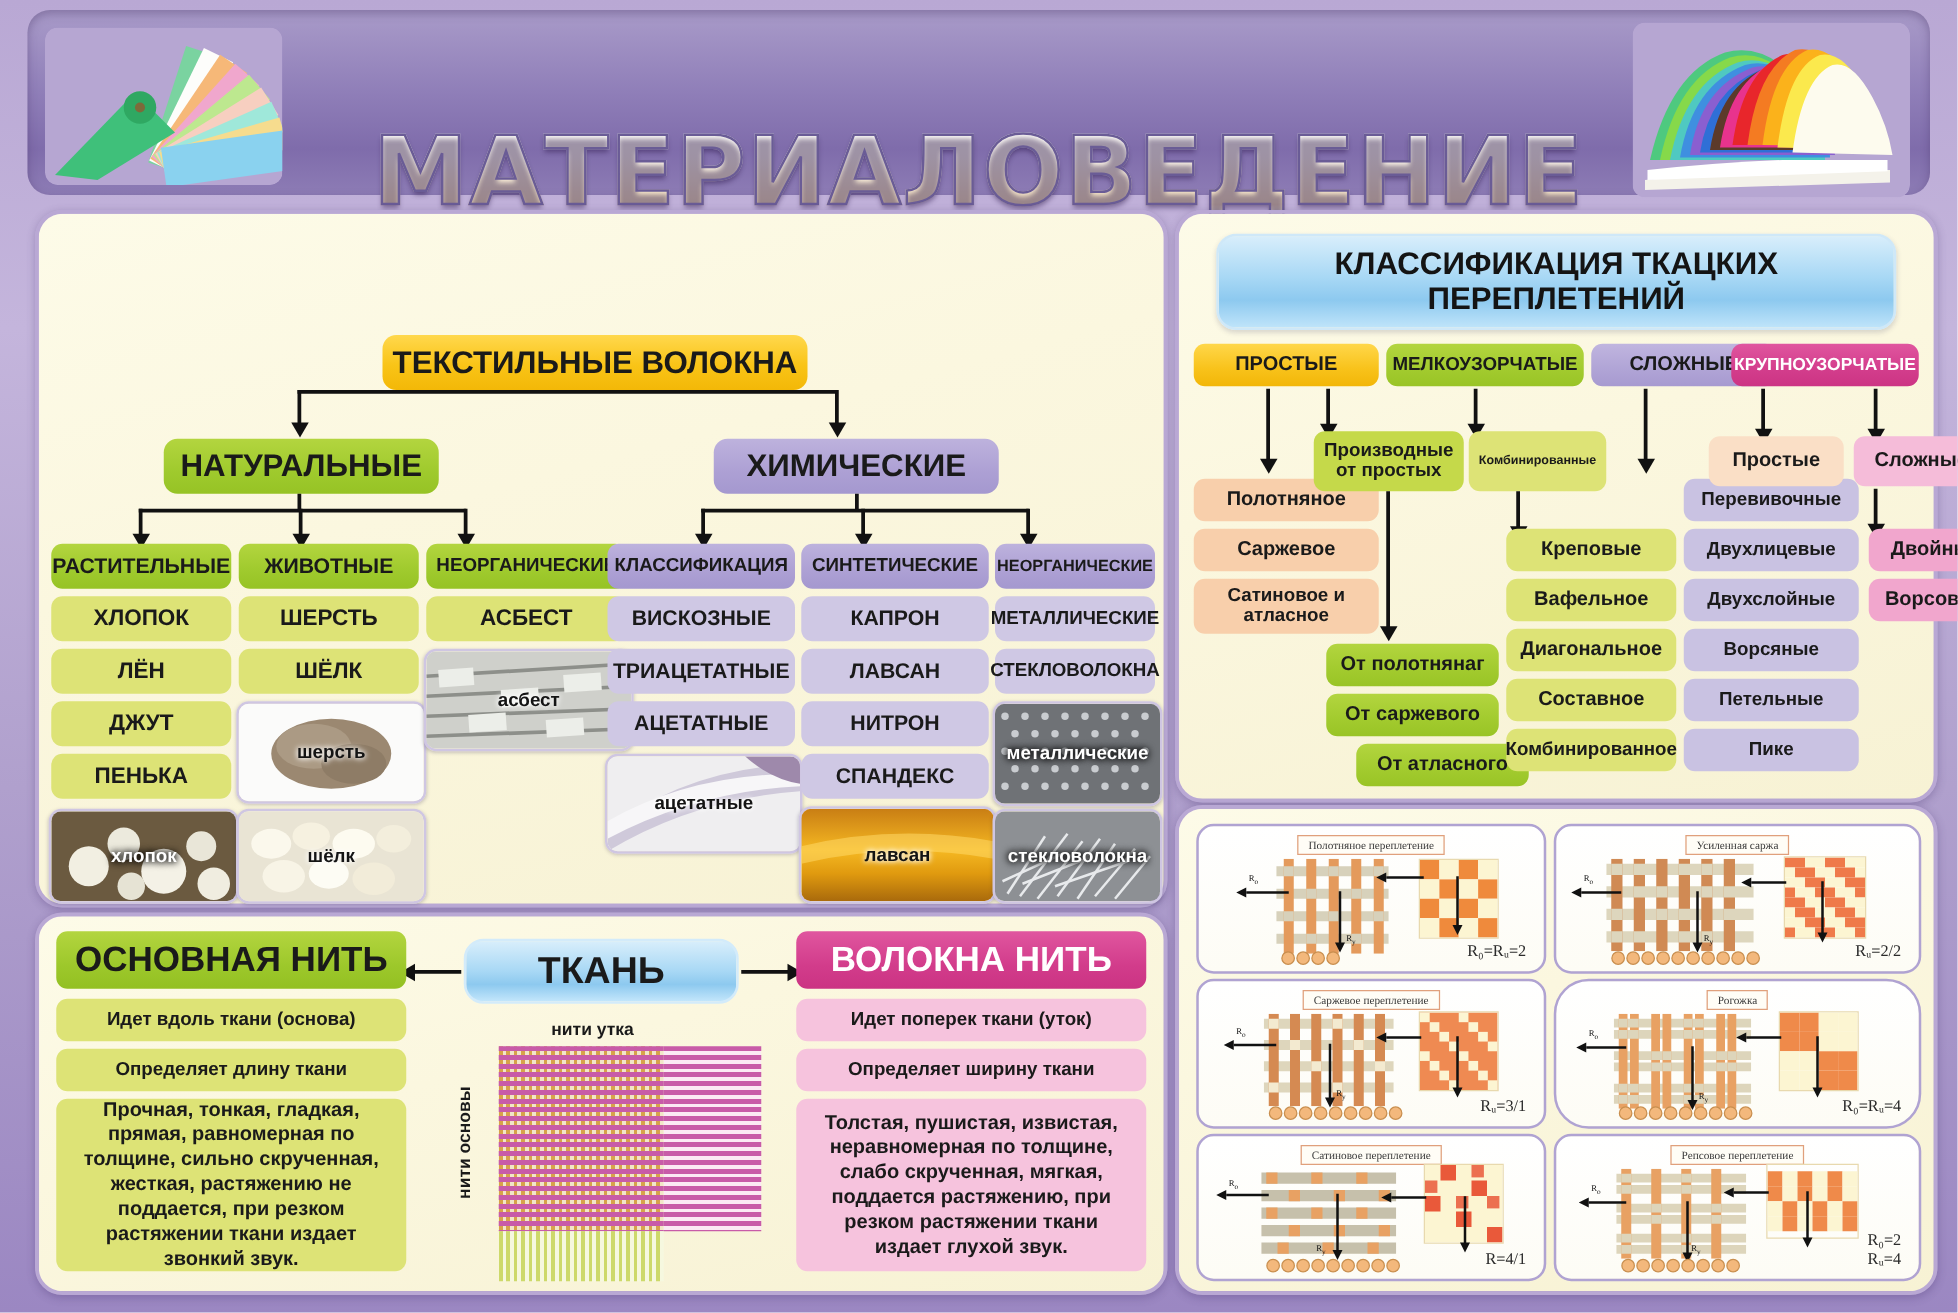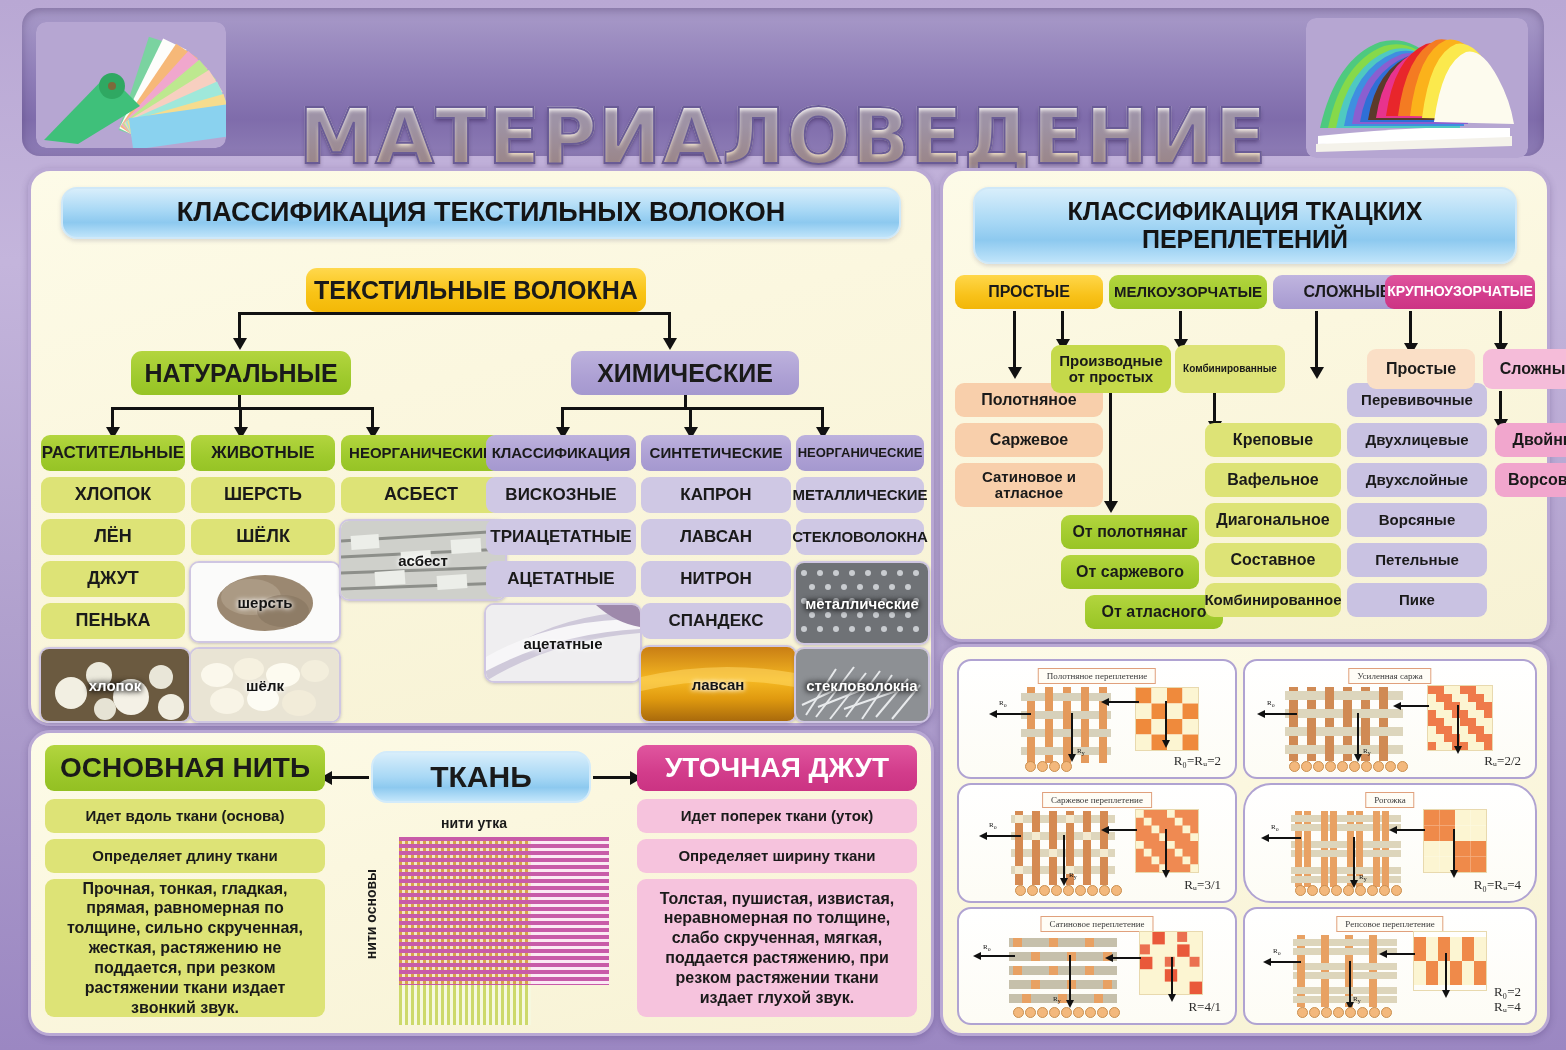--- a/index.html
+++ b/index.html
@@ -218,21 +218,20 @@
           <path d="M92 98 Q100 36 130 22 Q152 17 170 50 Q186 76 190 98 Z" fill="#f47b22"></path>
           <path d="M104 98 Q112 34 140 22 Q160 18 178 50 Q194 76 198 100 Z" fill="#fbb21b"></path>
           <path d="M116 100 Q124 36 150 26 Q168 22 186 54 Q200 78 204 102 Z" fill="#fbe94d"></path>
           <path d="M128 104 Q136 44 160 34 Q176 30 192 60 Q204 82 208 106 Z" fill="#fdfbee"></path>
         </g>
       </svg>
     </div>
   </div>
 
   <div class="panel" id="panel-fibers">
-    <div class="panel-title">КЛАССИФИКАЦИЯ ТЕКСТИЛЬНЫХ ВОЛОКОН</div>
 
     <div class="box hdr c-root" style="left:275px;top:97px;width:340px;height:44px;">ТЕКСТИЛЬНЫЕ ВОЛОКНА</div>
     <div class="arrow" style="left:207px;top:141px;height:28px;"></div>
     <div class="arrow" style="left:637px;top:141px;height:28px;"></div>
     <div style="position:absolute;left:207px;top:141px;width:432px;height:3px;background:#111;"></div>
 
     <div class="box hdr c-green" style="left:100px;top:180px;width:220px;height:44px;">НАТУРАЛЬНЫЕ</div>
     <div class="box hdr c-purple" style="left:540px;top:180px;width:228px;height:44px;">ХИМИЧЕСКИЕ</div>
 
     <div style="position:absolute;left:80px;top:236px;width:262px;height:3px;background:#111;"></div>
@@ -467,21 +466,21 @@
 
     <div class="box t-blue" style="left:340px;top:18px;width:220px;height:52px;font-size:30px;border-radius:16px;">ТКАНЬ</div>
     <div class="arrow-h left" style="left:300px;top:43px;width:38px;"></div>
     <div class="arrow-h right" style="left:562px;top:43px;width:38px;"></div>
 
     <div class="box t-green-hd" style="left:14px;top:12px;width:280px;height:46px;font-size:28px;">ОСНОВНАЯ НИТЬ</div>
     <div class="box t-green-bd" style="left:14px;top:66px;width:280px;height:34px;font-size:15px;">Идет вдоль ткани (основа)</div>
     <div class="box t-green-bd" style="left:14px;top:106px;width:280px;height:34px;font-size:15px;">Определяет длину ткани</div>
     <div class="box t-green-bd para" style="left:14px;top:146px;width:280px;height:138px;border-radius:9px;">Прочная, тонкая, гладкая, прямая, равномерная по толщине, сильно скрученная, жесткая, растяжению не поддается, при резком растяжении ткани издает звонкий звук.</div>
 
-    <div class="box t-pink-hd" style="left:606px;top:12px;width:280px;height:46px;font-size:28px;">УТОЧНАЯ ДЖУТ</div>
+    <div class="box t-pink-hd" style="left:606px;top:12px;width:280px;height:46px;font-size:28px;">ВОЛОКНА НИТЬ</div>
     <div class="box t-pink-bd" style="left:606px;top:66px;width:280px;height:34px;font-size:15px;">Идет поперек ткани (уток)</div>
     <div class="box t-pink-bd" style="left:606px;top:106px;width:280px;height:34px;font-size:15px;">Определяет ширину ткани</div>
     <div class="box t-pink-bd para" style="left:606px;top:146px;width:280px;height:138px;border-radius:9px;">Толстая, пушистая, извистая, неравномерная по толщине, слабо скрученная, мягкая, поддается растяжению, при резком растяжении ткани издает глухой звук.</div>
 
     <div class="fabric-wrap" style="left:330px;top:82px;width:250px;height:210px;">
       <span class="fabric-lbl" style="left:80px;top:0px;">нити утка</span>
       <span class="fabric-lbl vert" style="left:2px;top:54px;">нити основы</span>
       <div class="woven" style="left:38px;top:22px;width:132px;height:148px;"></div>
       <div class="weft-band" style="left:170px;top:22px;width:78px;height:148px;"></div>
       <div class="warp-band" style="left:38px;top:170px;width:132px;height:40px;"></div>

